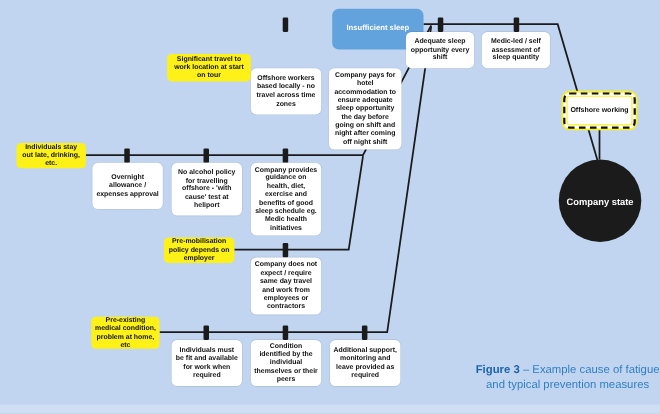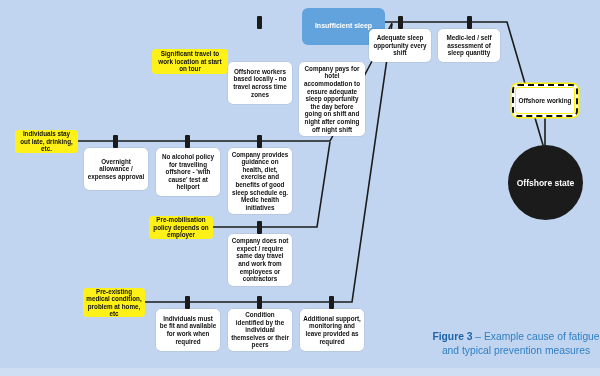--- a/index.html
+++ b/index.html
@@ -121,21 +121,21 @@
 
   <div class="node hazard" style="left:302px;top:8px;width:83px;height:37px;">
     <span class="txt">Insufficient sleep</span>
   </div>
 
   <div class="node topevent" style="left:512px;top:84px;width:66px;height:33px;">
     <span class="txt">Offshore working</span>
   </div>
 
   <div class="node consequence" style="left:508px;top:145px;width:75px;height:75px;">
-    <span class="txt">Offshore state</span>
+    <span class="txt">Company state</span>
   </div>
 
   <div class="node cause" style="left:152px;top:49px;width:76px;height:25px;">
     <span class="txt">Significant travel to work location at start on tour</span>
   </div>
 
   <div class="node cause" style="left:15px;top:130px;width:63px;height:23px;">
     <span class="txt">Individuals stay out late, drinking, etc.</span>
   </div>
 

